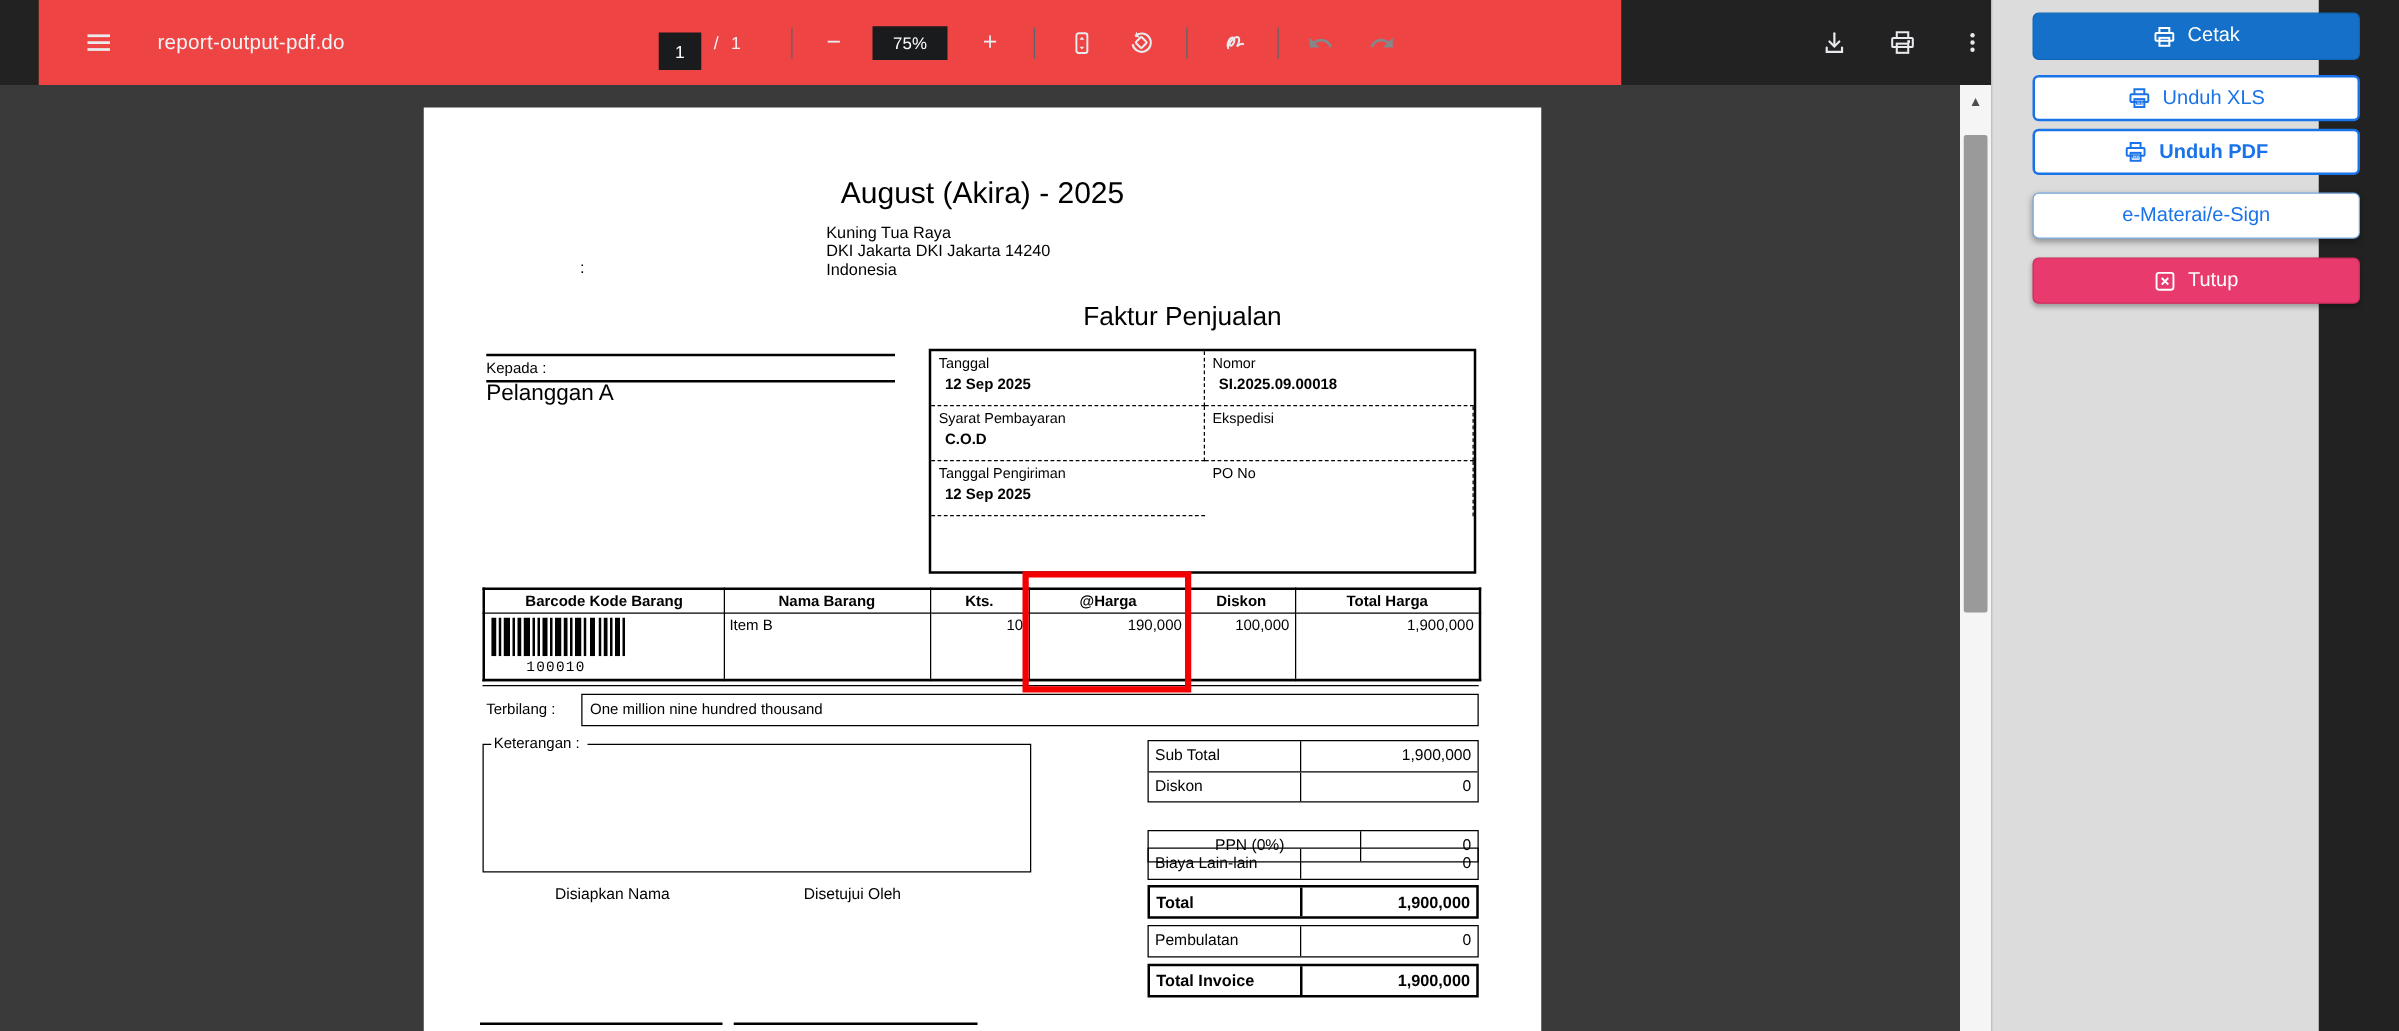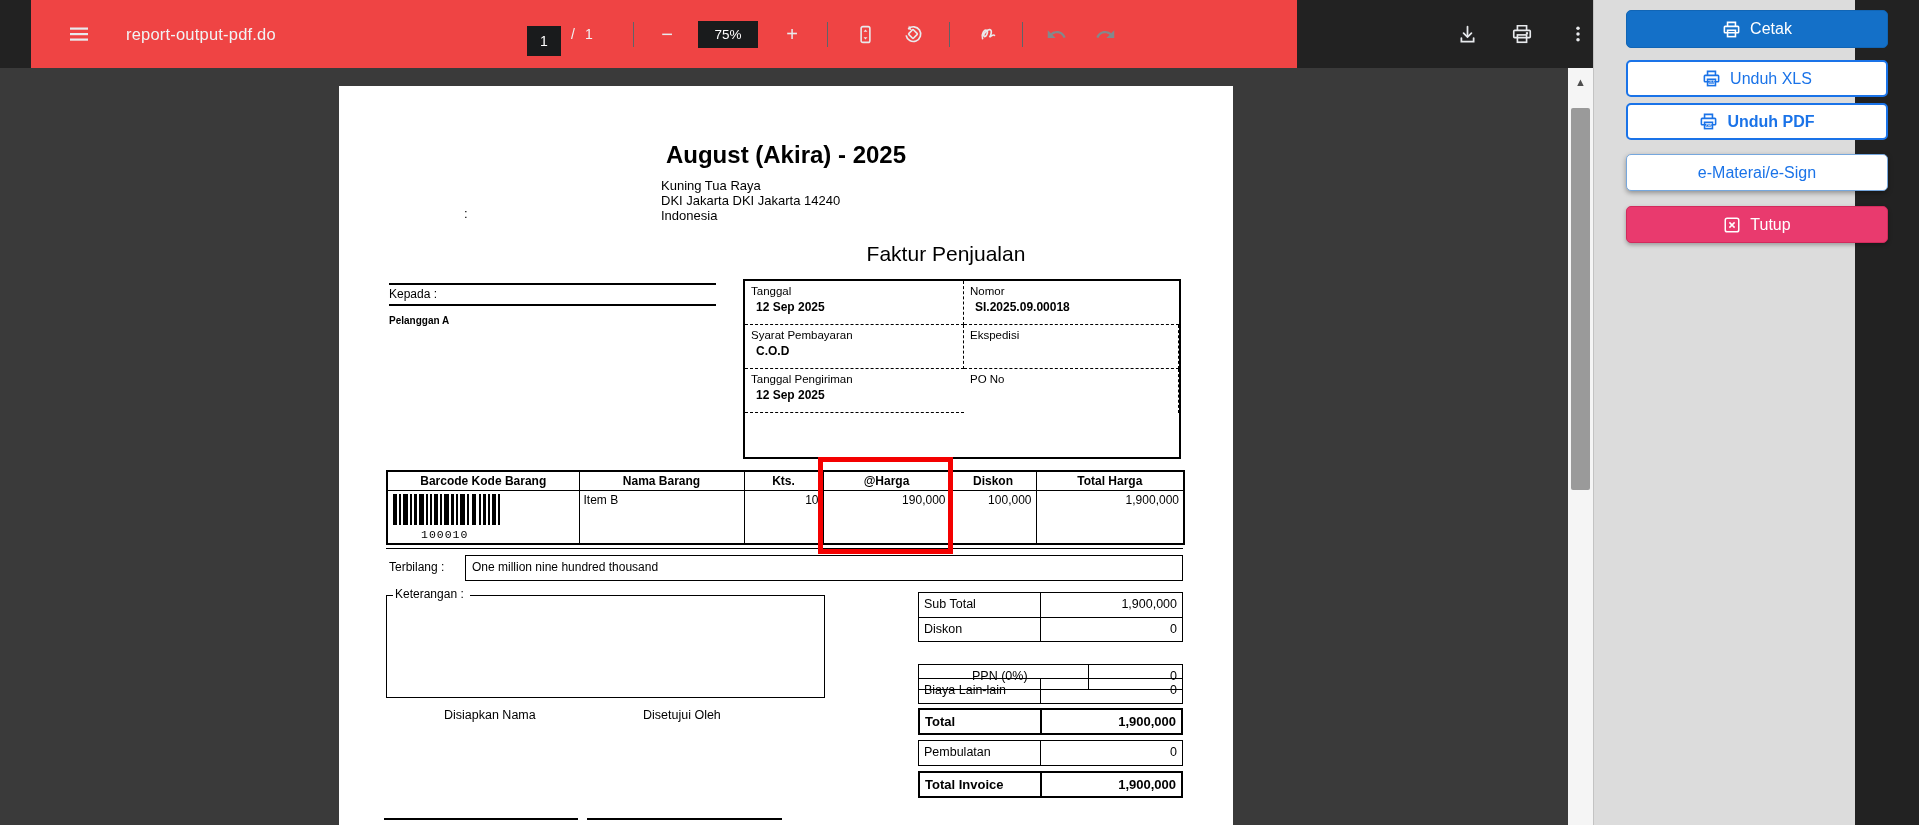--- a/index.html
+++ b/index.html
@@ -42,29 +42,29 @@
           font-family:"Liberation Sans", sans-serif; font-size:16px; }
   .sbtn svg { flex:0 0 auto; }
   .sbtn-primary { background:#1470c8; border:1px solid #1165b5; color:#fff; }
   .sbtn-outline { background:#fff; border:2px solid #1a73e8; color:#1a73e8; }
   .sbtn-outline-light { background:#fff; border:1.5px solid #76a7dd; color:#1a73e8;
                         box-shadow:0 2px 5px rgba(0,0,0,.35); }
   .sbtn-danger { background:#e93a6e; border:1px solid #d22a5d; color:#fff; box-shadow:0 2px 4px rgba(0,0,0,.3); }
 
   
   .abs { position:absolute; }
-  .report-title { left:0; top:55px; width:894px; text-align:center; font-size:24px; font-weight:bold; }
+  .report-title { left:0; top:55px; width:894px; text-align:center; font-size:24px; font-weight:normal; }
   .addr { left:322px; top:92px; font-size:13px; line-height:15px; }
   .addr-colon { left:125px; top:120px; font-size:13px; }
   .faktur-title { left:447px; top:156px; width:320px; text-align:center; font-size:21px; }
 
   .kepada-rule1 { left:50px; top:197px; width:327px; border-top:2px solid #000; }
   .kepada-label { left:50px; top:201px; font-size:12px; }
   .kepada-rule2 { left:50px; top:218px; width:327px; border-top:2px solid #000; }
-  .customer-name { left:50px; top:229px; font-size:10px; font-weight:bold; }
+  .customer-name { left:50px; top:218px; font-size:18px; font-weight:normal; }
 
   .info-box { left:404px; top:193px; width:438px; height:180px; border:2px solid #000;
               display:grid; grid-template-columns:219px 1fr; grid-template-rows:1fr 1fr 1fr 1fr; }
   .info-cell { padding:4px 6px 0 6px; border-bottom:1.5px dashed #000; overflow:hidden; }
   .info-cell.col1 { border-right:1.5px dashed #000; }
   .info-cell.lastrow { border-bottom:none; }
   .info-label { font-size:11.5px; }
   .info-value { font-size:12px; font-weight:bold; margin:3px 0 0 5px; }
 
   .items-table { left:47px; top:384px; }

